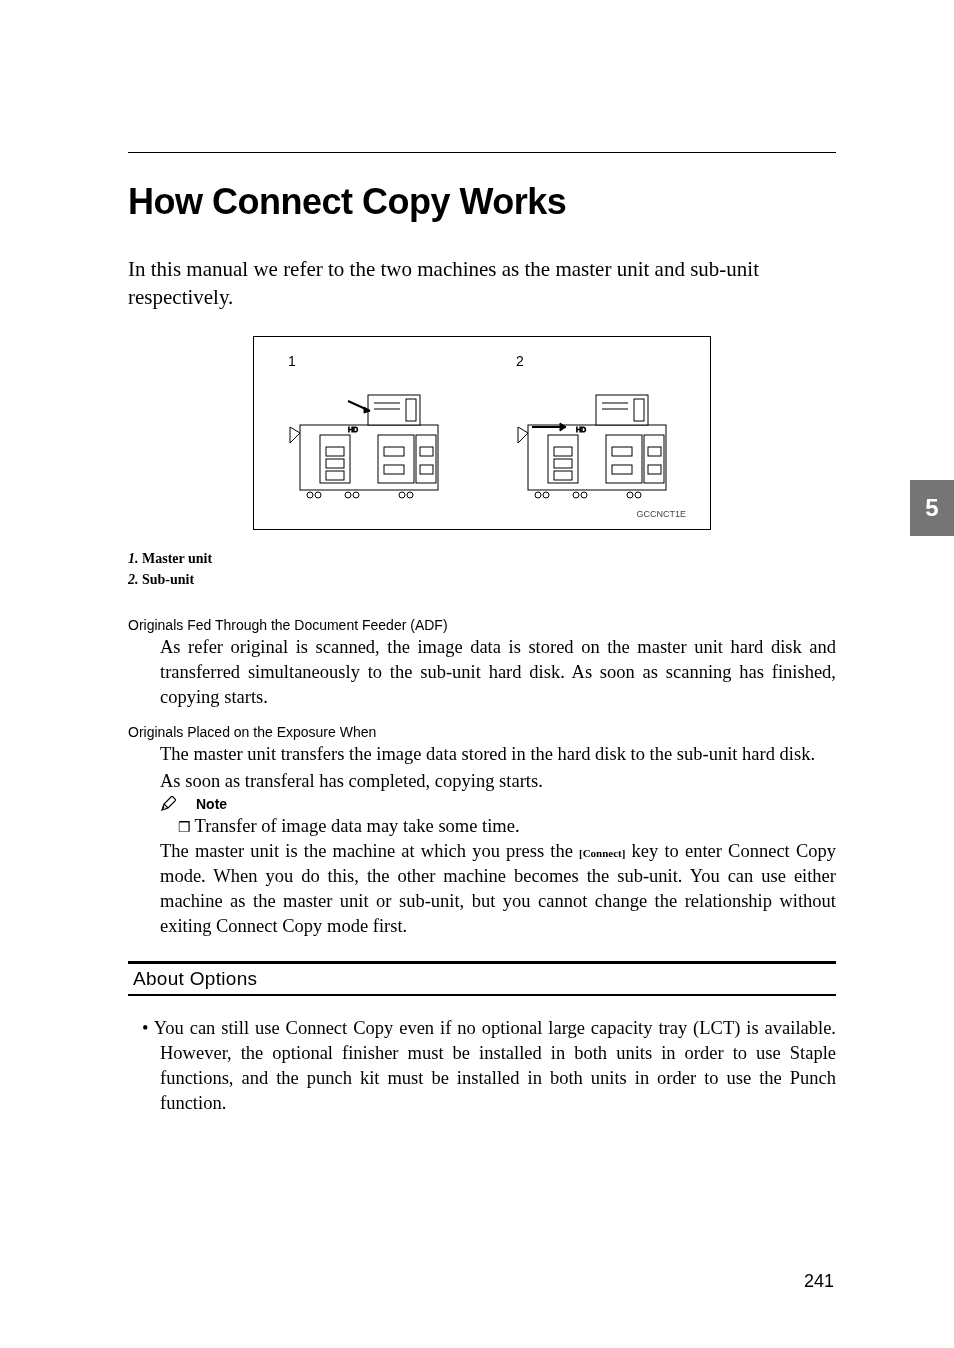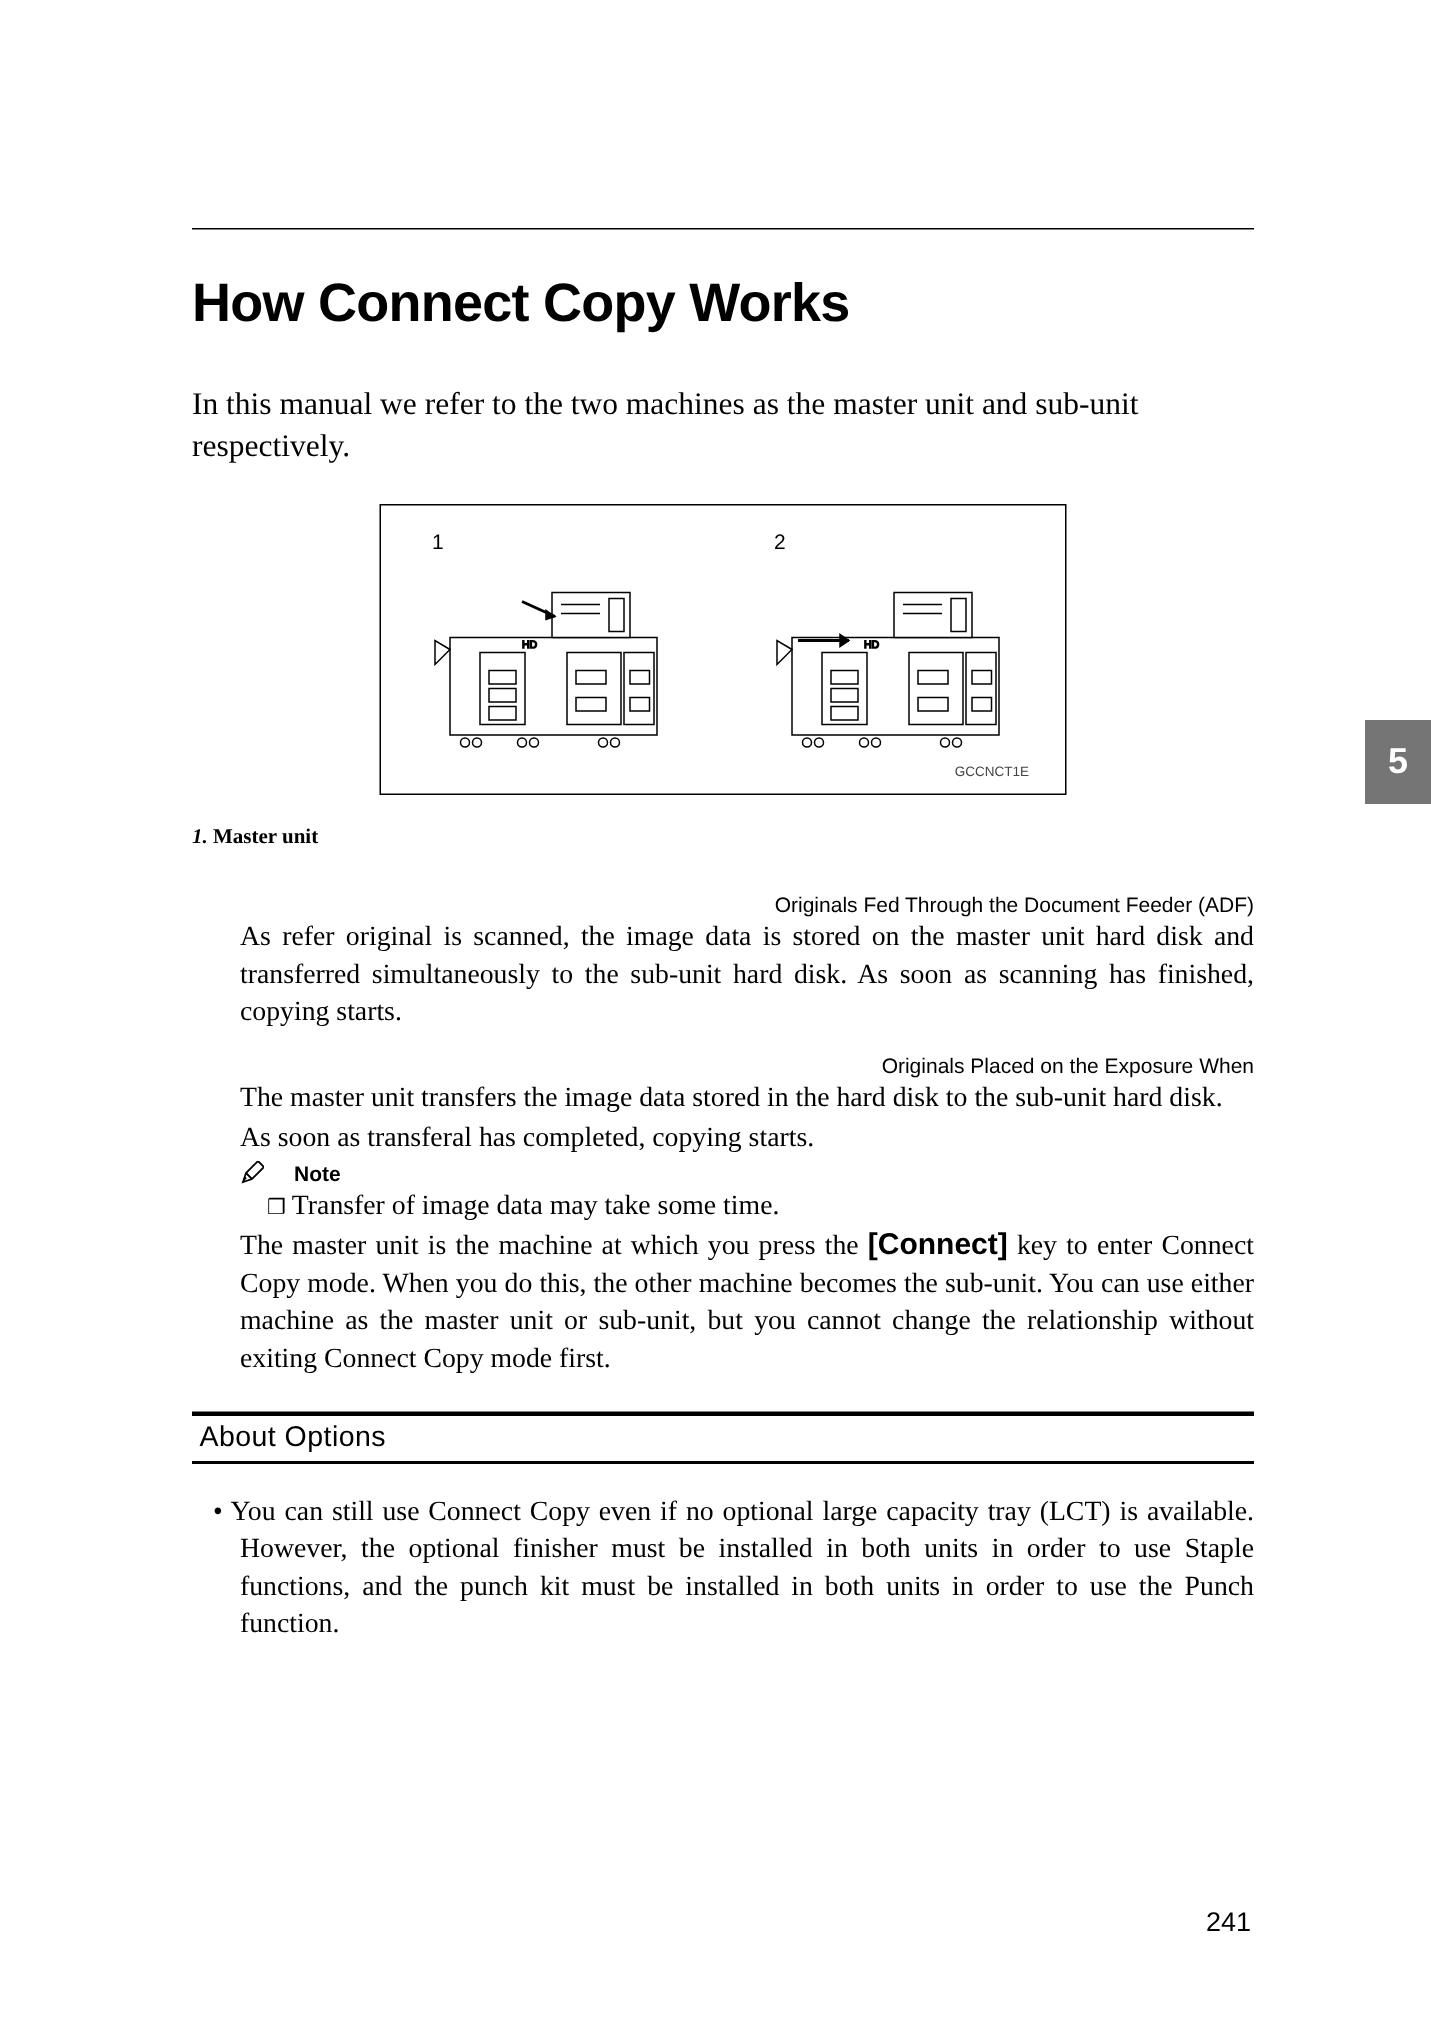--- a/index.html
+++ b/index.html
@@ -61,21 +61,20 @@
     .list-item {
       font-size: 14px;
       line-height: 1.55;
     }
     .list-num { font-weight: 700; font-style: italic; }
     .list-label { font-weight: 700; }
     .sub-section-title {
       font-family: Arial, Helvetica, sans-serif;
       font-size: 14px;
       margin-bottom: 2px;
-      text-align: right;
     }
     .body-para {
       font-size: 18.5px;
       line-height: 1.35;
       margin-left: 32px;
       text-align: justify;
       margin-bottom: 14px;
     }
     .body-para2 {
       font-size: 18.5px;
@@ -106,23 +105,23 @@
       margin-right: 4px;
     }
     .body-para3 {
       font-size: 18.5px;
       line-height: 1.35;
       margin-left: 32px;
       text-align: justify;
       margin-bottom: 22px;
     }
     .key-label {
-      font-family: Liberation Sans, sans-serif;
+      font-family: Liberation Serif, serif;
       font-weight: 700;
-      font-size: 20px;
+      font-size: 11px;
     }
     .heavy-divider {
       border: none;
       border-top: 2px solid #000000;
     }
     .heavy-divider-thick {
       border: none;
       border-top: 3px solid #000000;
     }
     .opt-title {
@@ -243,20 +242,23 @@
       </div>
     </div>
     <div class="fig-caption-id">GCCNCT1E</div>
   </div>
 </div>
 
 <div class="list-block">
   <div class="list-item">
     <span class="list-num">1.</span><span class="list-label"> Master unit</span>
   </div>
+  <div class="list-item">
+    <span class="list-num">2.</span><span class="list-label"> Sub-unit</span>
+  </div>
 </div>
 
 <div class="sub-section-title">Originals Fed Through the Document Feeder (ADF)</div>
 <p class="body-para">As refer original is scanned, the image data is stored on the master unit hard disk and transferred simultaneously to the sub-unit hard disk. As soon as scanning has finished, copying starts.</p>
 
 <div class="sub-section-title">Originals Placed on the Exposure When</div>
 <p class="body-para2">The master unit transfers the image data stored in the hard disk to the sub-unit hard disk.</p>
 <p class="body-para2">As soon as transferal has completed, copying starts.</p>
 
 <div class="note-label">

